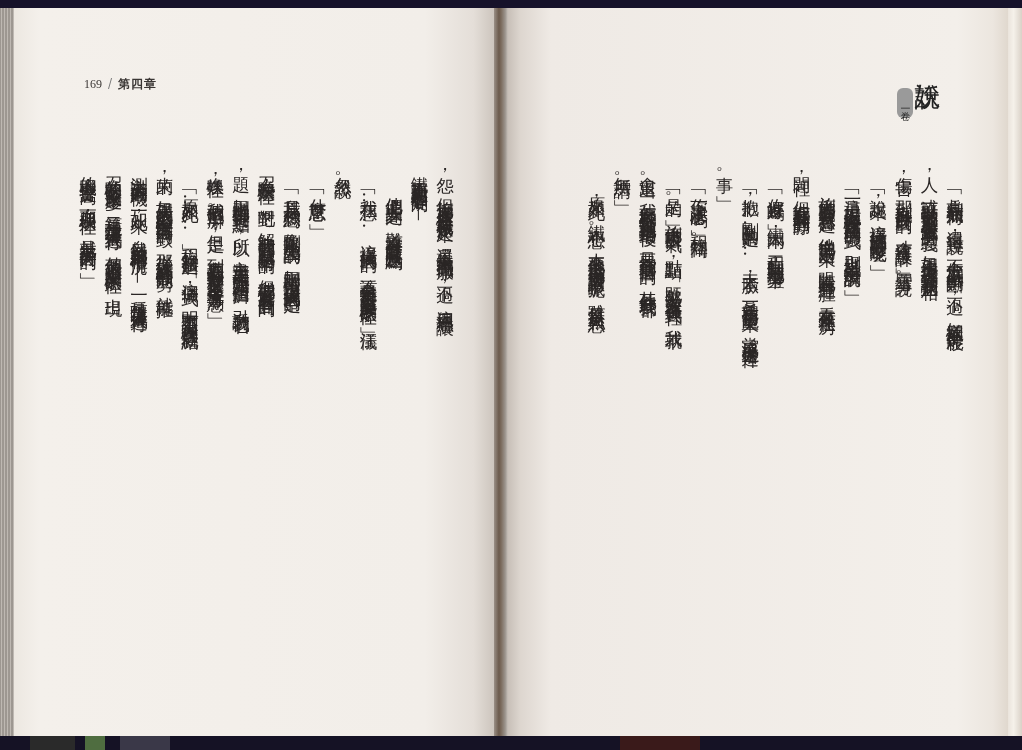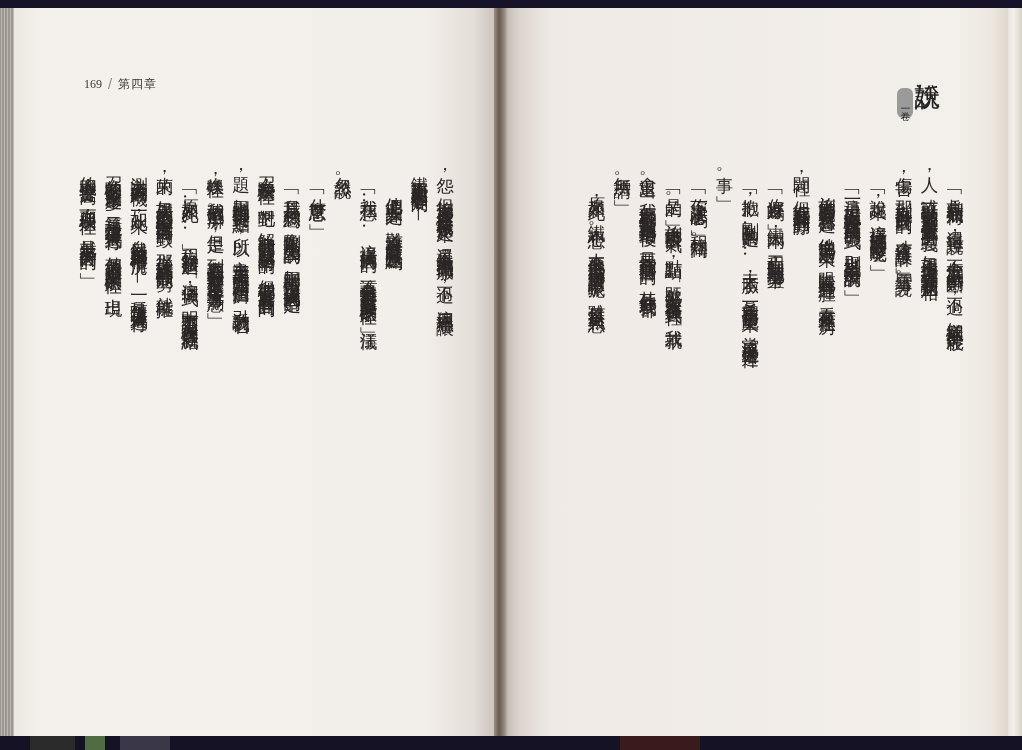--- a/index.html
+++ b/index.html
@@ -29,21 +29,21 @@
   .gutter {
     position: absolute; left: 494px; top: 8px; width: 14px; height: 730px;
     background: linear-gradient(to right, #9a8f86 0%, #6b5a4c 35%, #7a6a5c 50%, #9b948d 80%, #c9c2bb 100%);
   }
   .header-left {
     position: absolute; left: 84px; top: 76px;
     font-size: 12px; color: #3a3634;
   }
   .header-left .pnum { font-family: "Liberation Serif", serif; font-size: 12px; text-align: right; }
   .header-left .sep { margin: 0 6px; color: #777; }
-  .header-left .chap { font-weight: normal; font-size: 12px; letter-spacing: 1px; }
+  .header-left .chap { font-weight: bold; font-size: 12px; letter-spacing: 1px; }
   .logo {
     position: absolute; left: 905px; top: 62px; width: 60px; height: 80px;
   }
   .logo .title {
     position: absolute; left: 8px; top: 0; writing-mode: vertical-rl;
     font-size: 26px; color: #222; letter-spacing: 2px; line-height: 30px;
   }
   .logo .vol {
     position: absolute; left: -8px; top: 26px; width: 16px; height: 30px;
     background: #9a9a9a; border-radius: 6px; color: #222;

